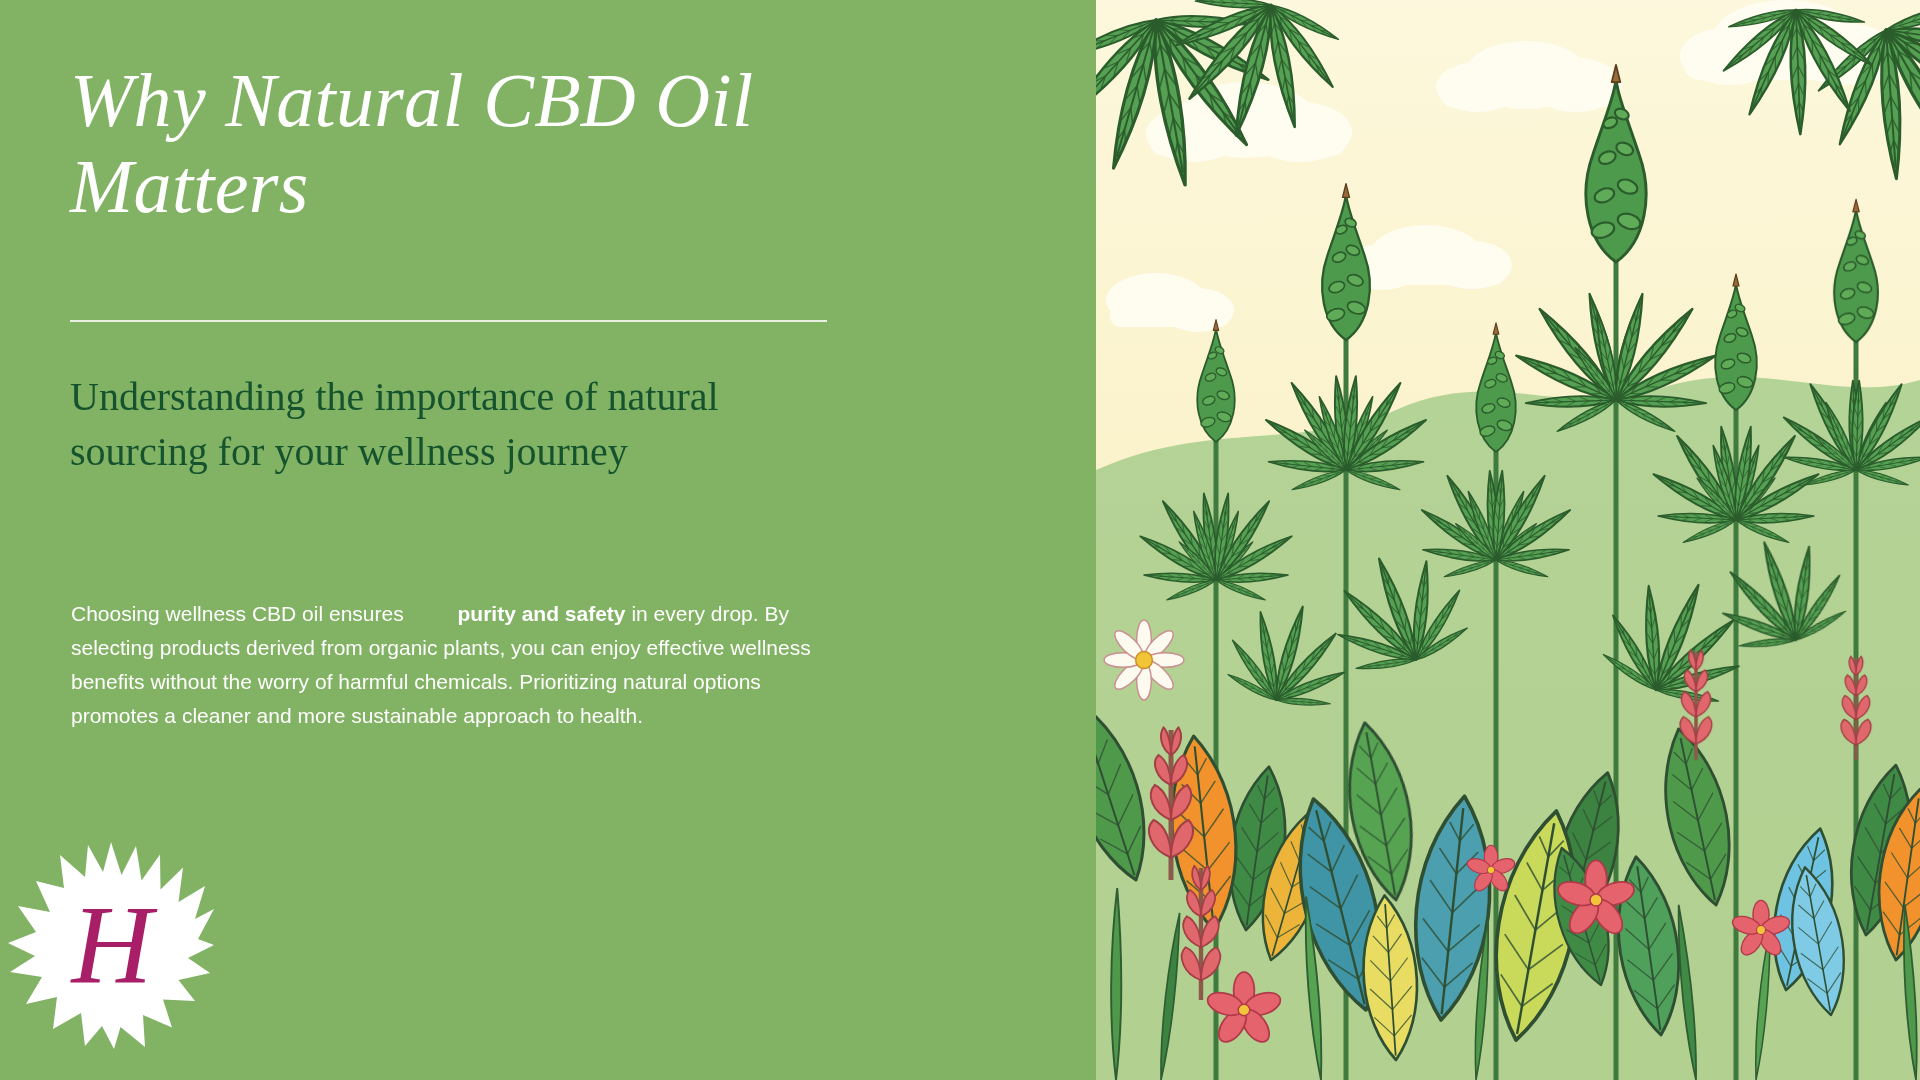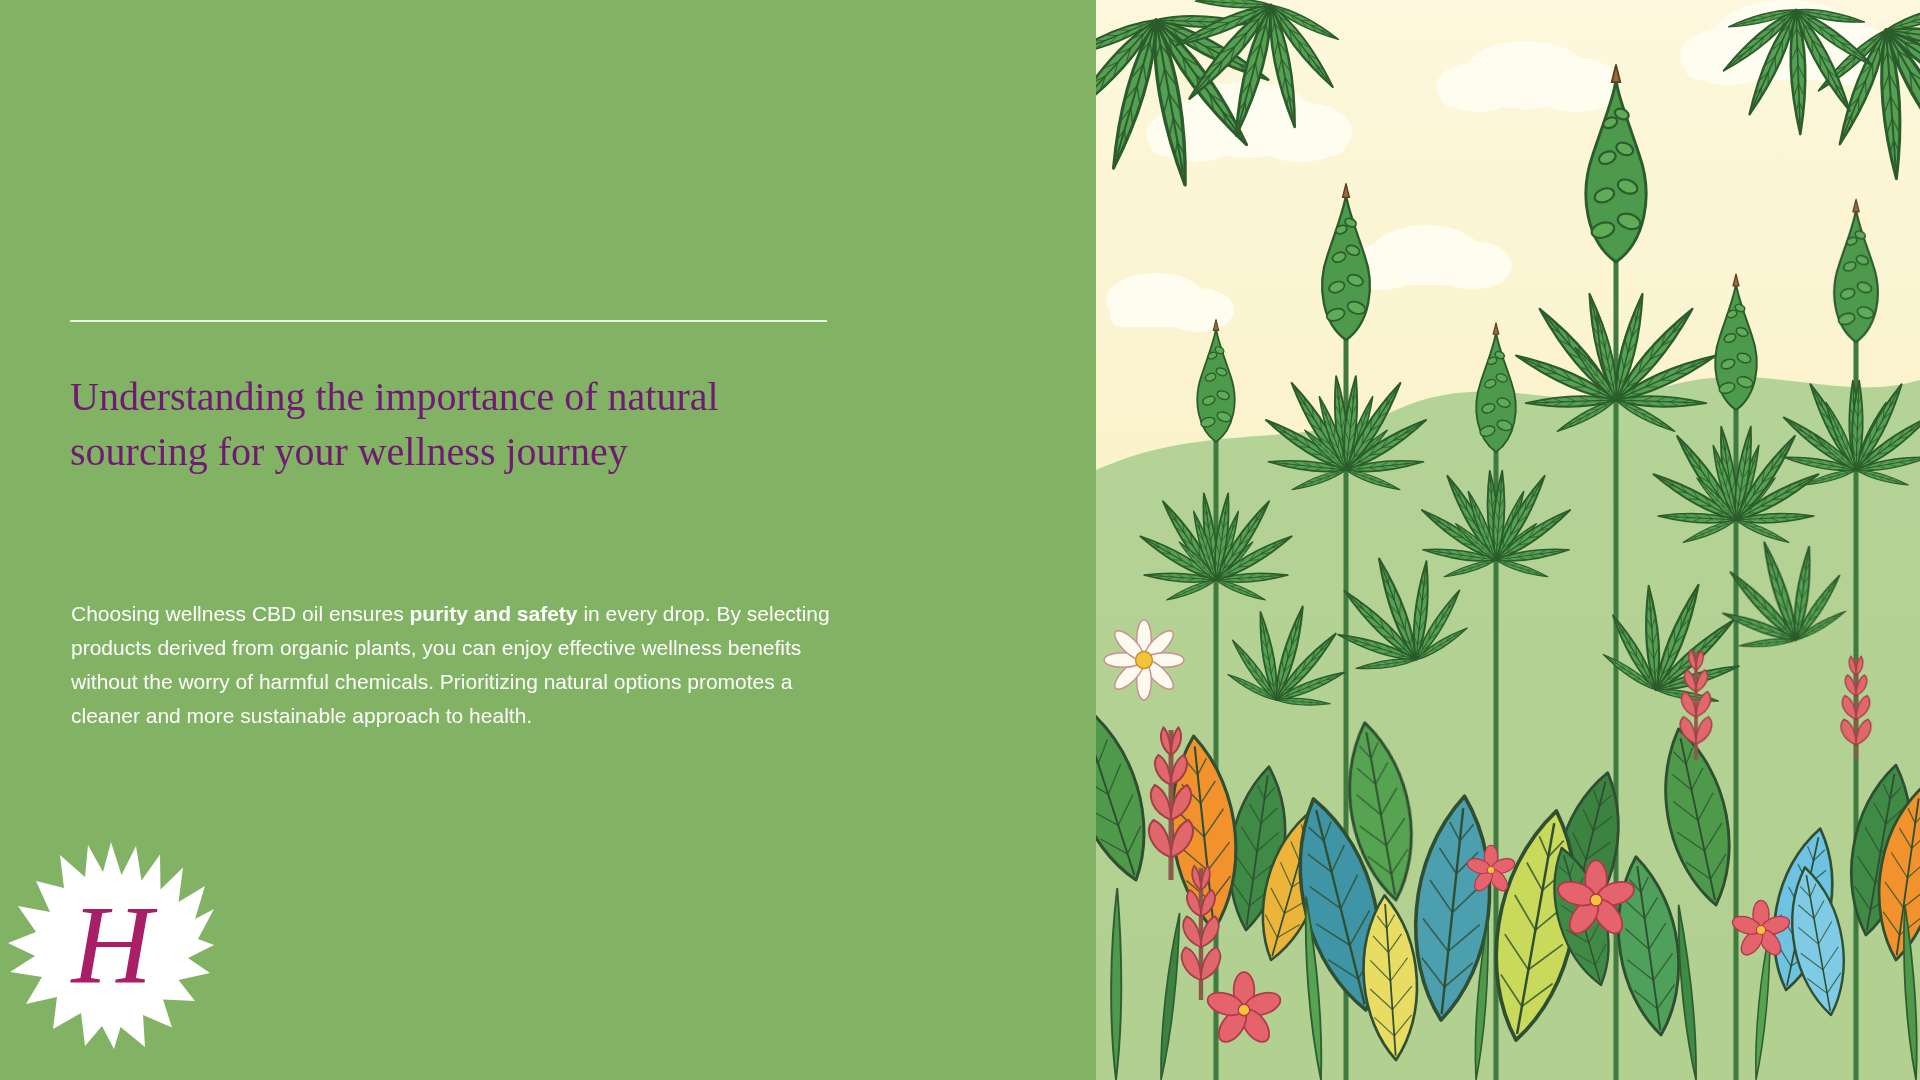--- a/index.html
+++ b/index.html
@@ -51,34 +51,34 @@
 
   .subtitle {
     position: absolute;
     left: 70px;
     top: 370px;
     width: 720px;
     font-family: "Liberation Serif", "DejaVu Serif", serif;
     font-weight: 400;
     font-size: 40px;
     line-height: 1.37;
-    color: #701a75;
+    color: #14532d;
   }
 
   .body-copy {
     position: absolute;
     left: 71px;
     top: 576px;
     width: 760px;
     font-family: "Liberation Sans", sans-serif;
     font-size: 21px;
     line-height: 1.62;
     color: #ffffff;
   }
-  .body-copy b { font-weight: 700; }
+  .body-copy b { font-weight: 700; margin-left: 48px; }
 
   
   .logo-badge {
     position: absolute;
     left: 6px;
     top: 840px;
     width: 210px;
     height: 210px;
   }
   .logo-badge svg { display: block; width: 210px; height: 210px; }
@@ -95,20 +95,21 @@
   }
   .illustration svg { display: block; width: 824px; height: 1080px; }
 </style>
 </head>
 <body>
 
 <div class="slide">
 
   <div class="left-panel">
 
+    <div class="title">Why Natural CBD Oil Matters</div>
 
     <div class="divider"></div>
 
     <div class="subtitle">Understanding the importance of natural sourcing for your wellness journey</div>
 
     <p class="body-copy"><span>Choosing wellness CBD oil ensures </span><b>purity and safety</b><span> in every drop. By selecting products derived from organic plants, you can enjoy effective wellness benefits without the worry of harmful chemicals. Prioritizing natural options promotes a cleaner and more sustainable approach to health.</span></p>
 
     <div class="logo-badge">
       <svg viewBox="0 0 210 210" xmlns="http://www.w3.org/2000/svg">
         <g>

